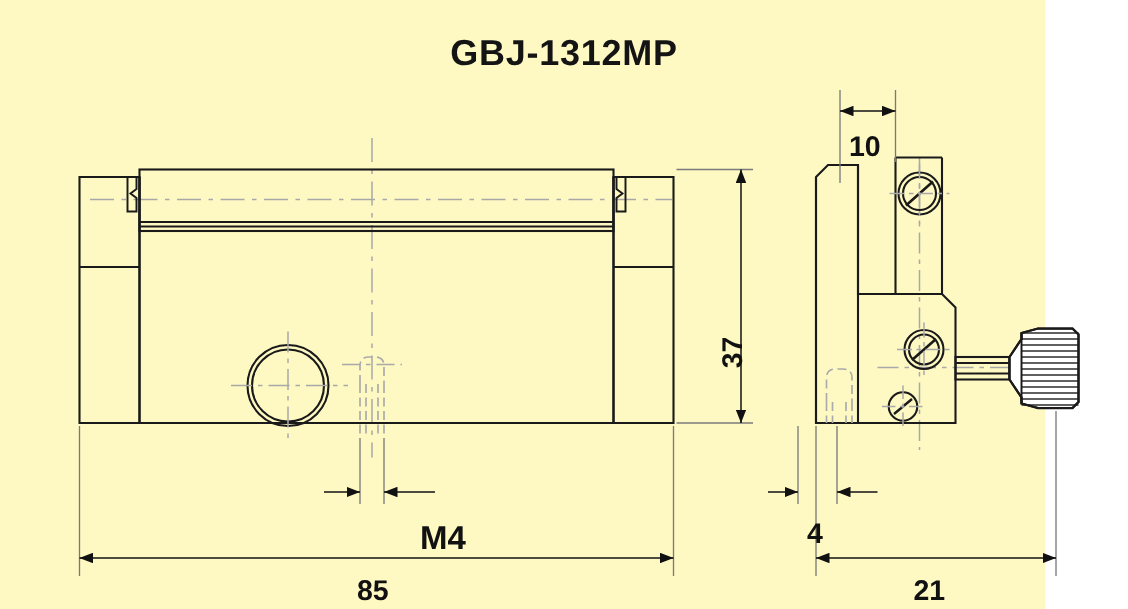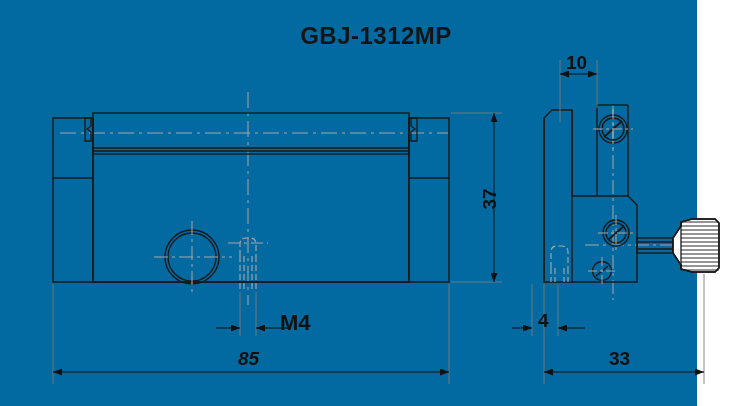--- a/index.html
+++ b/index.html
@@ -12,21 +12,21 @@
     width: 752px;
     height: 406px;
     overflow: hidden;
     font-family: "Liberation Sans", sans-serif;
     color: #111111;
   }
   #drawing-sheet {
     position: relative;
     width: 697px;
     height: 406px;
-    background: #0369a1;
+    background: #fef9c3;
   }
   #title-block {
     position: absolute;
     left: 0;
     top: 22px;
     width: 752px;
     text-align: center;
     font-size: 24px;
     font-weight: 700;
     letter-spacing: 0.5px;
@@ -38,20 +38,21 @@
     left: 0;
     top: 0;
   }
   .dim-text {
     position: absolute;
     font-family: "Liberation Sans", sans-serif;
     font-size: 19px;
     font-weight: 700;
     color: #111111;
     white-space: nowrap;
+    margin-top: 36px;
   }
   .dim-text.rot {
     transform: rotate(-90deg);
     transform-origin: 50% 50%;
   }
 </style>
 </head>
 <body>
 
 <div id="drawing-sheet">
@@ -246,25 +247,25 @@
       <g stroke="#7a7a7a" stroke-width="0.9">
         <line x1="544" y1="284" x2="544" y2="384"></line>
         <line x1="704" y1="274" x2="704" y2="384"></line>
       </g>
       <g stroke="#111111" stroke-width="1">
         <line x1="544" y1="372" x2="704" y2="372" marker-start="url(#arrOut)" marker-end="url(#arrIn)"></line>
       </g>
     </g>
   </svg>
 
-  <div class="dim-text" style="left:238px; top:348px;font-style:italic;">85</div>
+  <div class="dim-text" style="left:238px; top:348px;">85</div>
 
   <div class="dim-text rot" style="left:479px; top:188px;">37</div>
 
   <div class="dim-text" style="left:280px; top:310px; font-size:22px;">M4</div>
 
-  <div class="dim-text" style="left:609px; top:348px;">33</div>
+  <div class="dim-text" style="left:609px; top:348px;">21</div>
 
   <div class="dim-text" style="left:566px; top:52px;">10</div>
 
   <div class="dim-text" style="left:538px; top:310px;">4</div>
 
 </div>
 
 </body></html>

